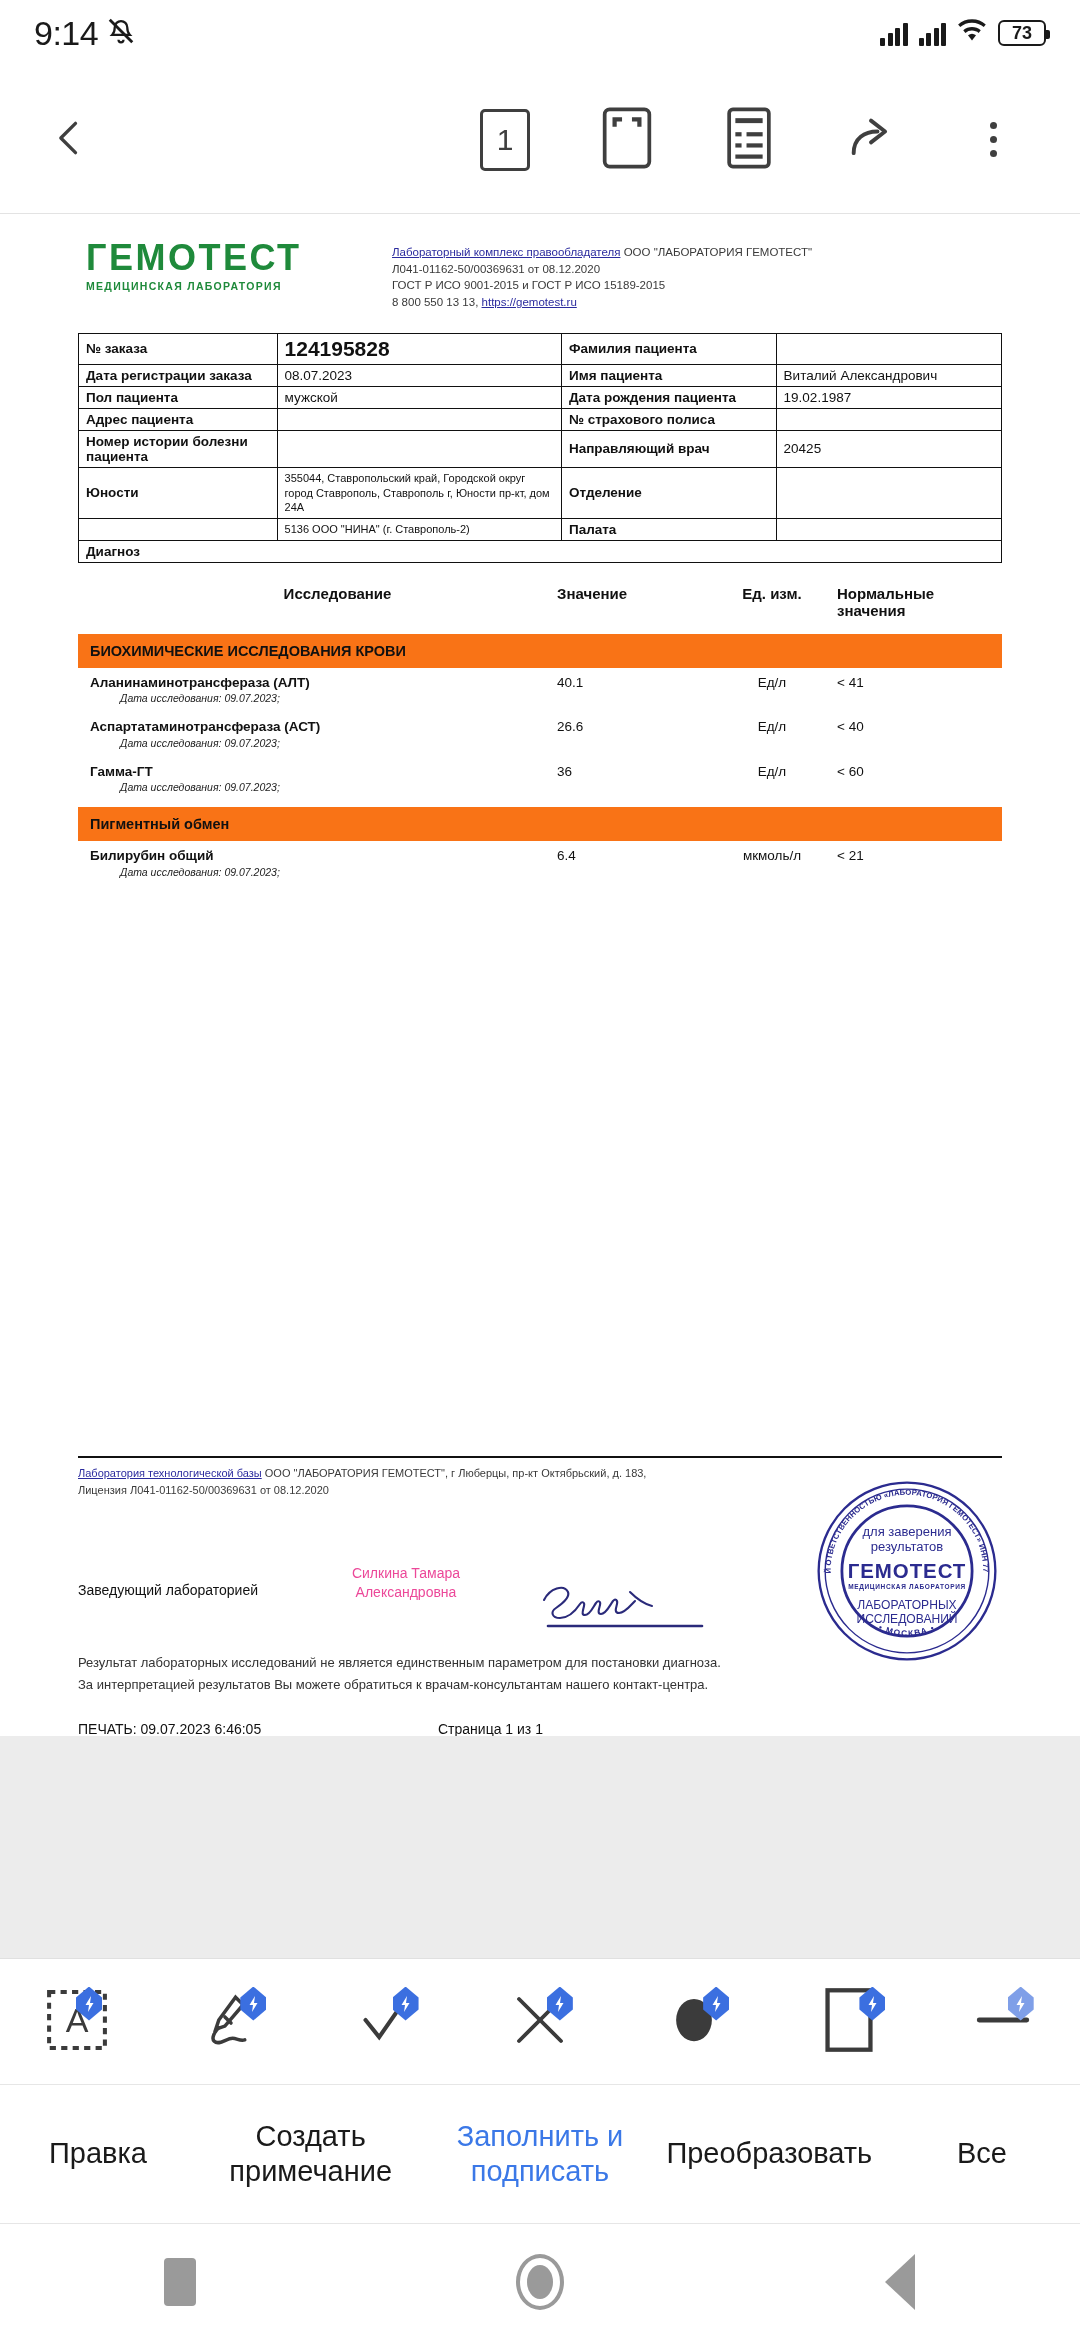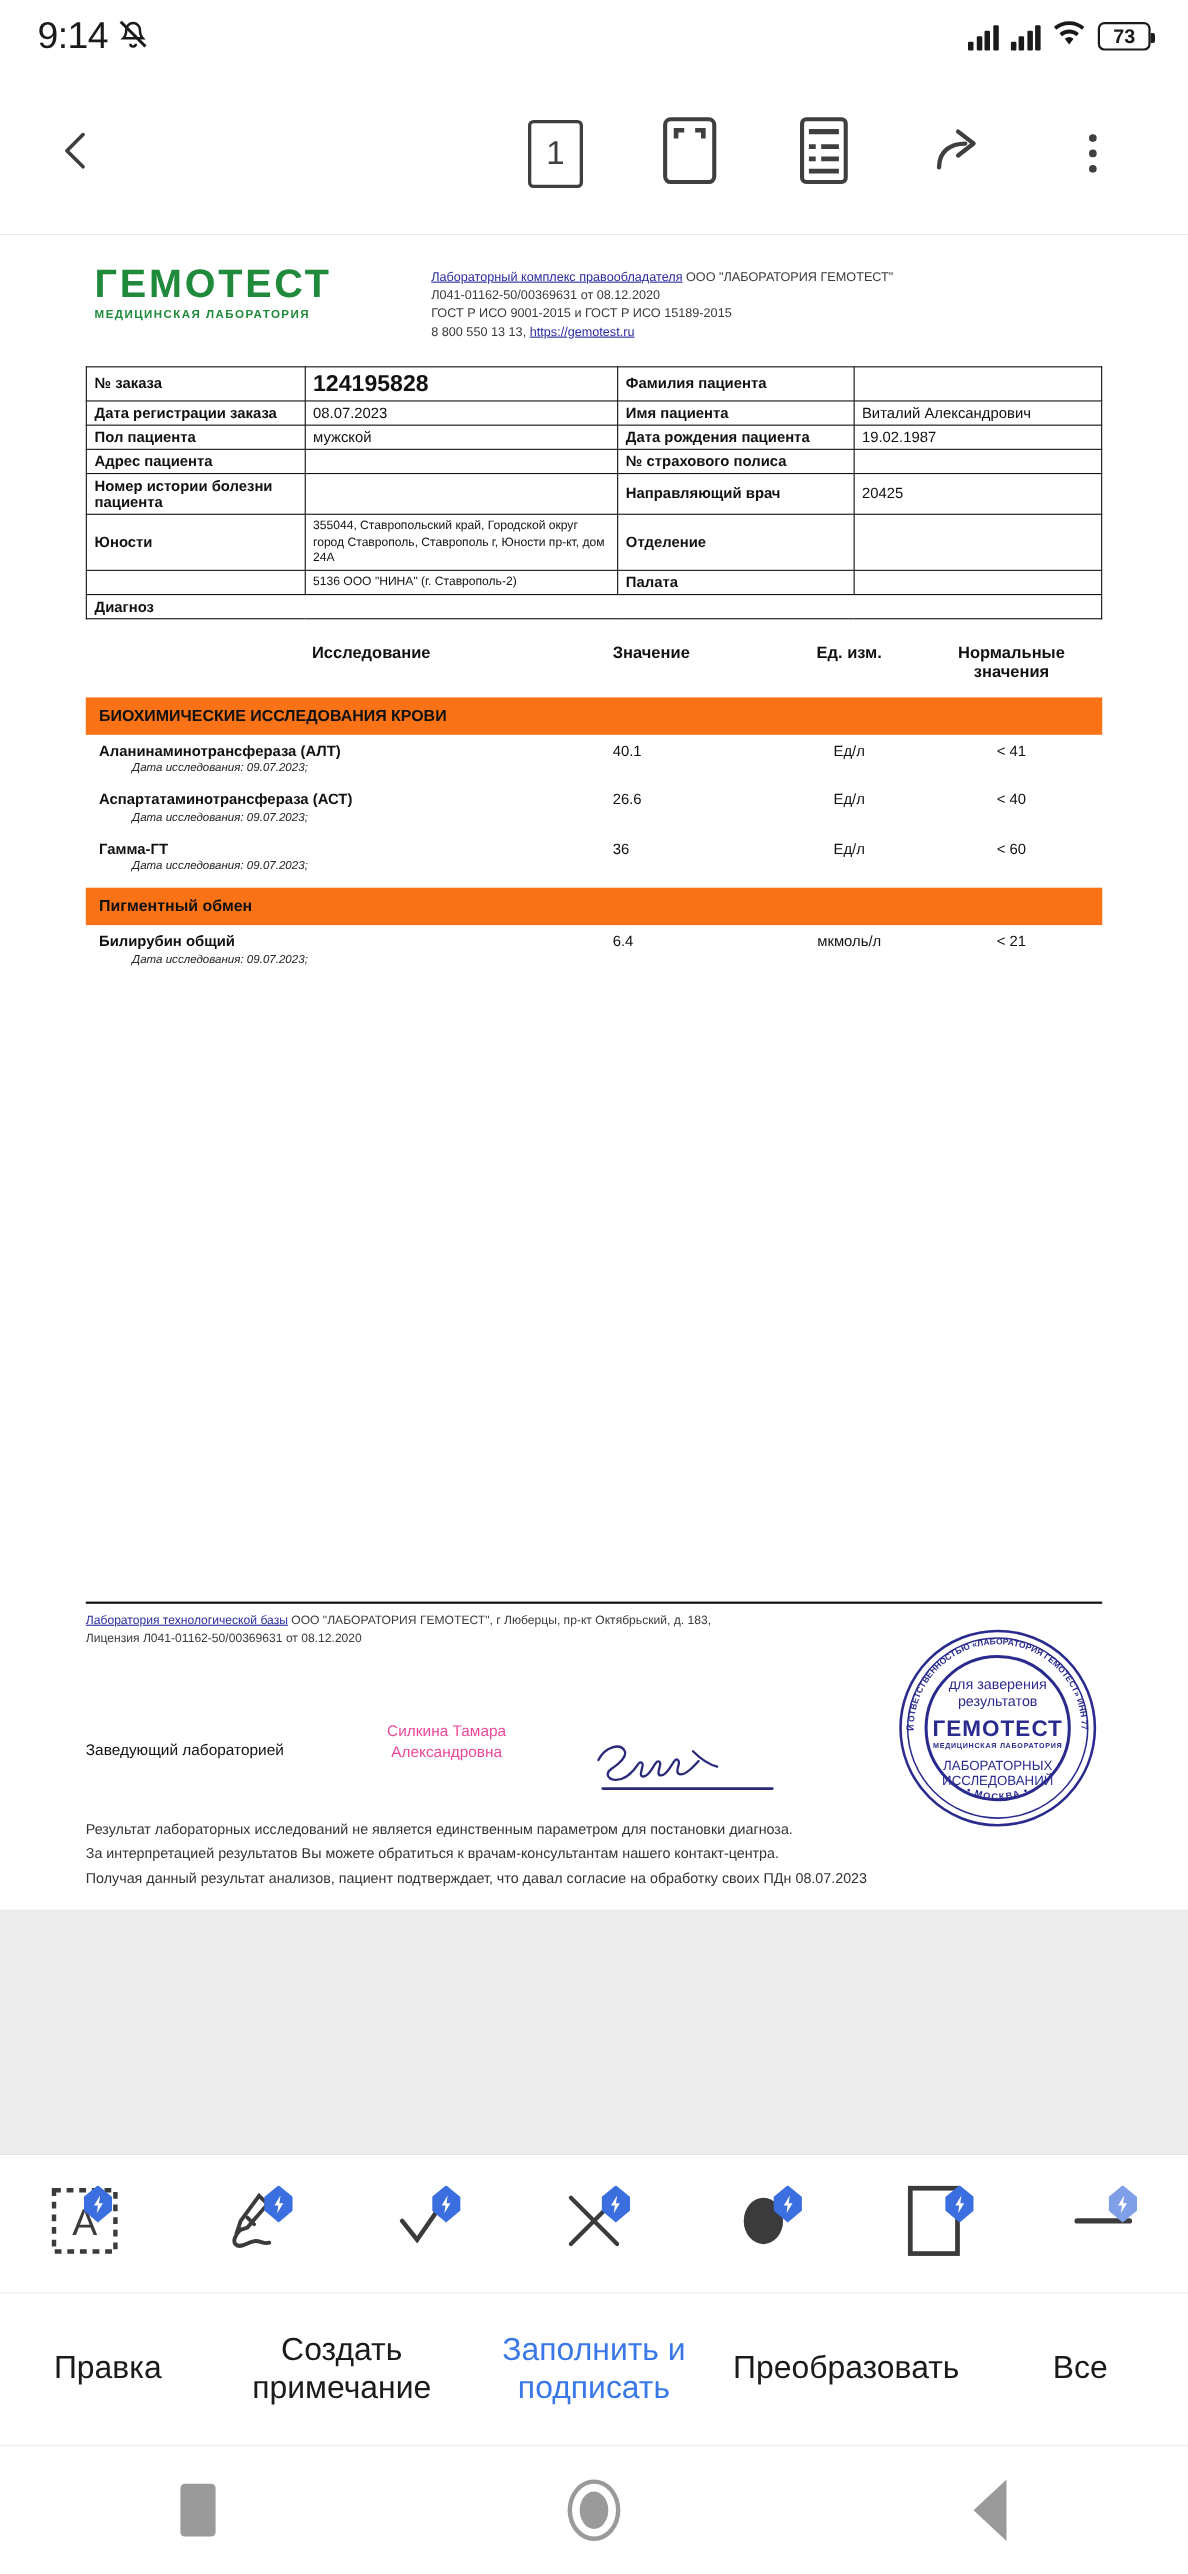--- a/index.html
+++ b/index.html
@@ -88,21 +88,21 @@
   .diagrow td { border: 1px solid #111; }
 
   
   .rescols {
     display: flex; margin-top: 22px; font-size: 15px; font-weight: 700; color: #111;
     padding-bottom: 8px;
   }
   .c-name { flex: 1; text-align: center; padding-left: 40px; }
   .c-val { width: 150px; text-align: left; }
   .c-unit { width: 130px; text-align: center; }
-  .c-norm { width: 165px; text-align: center; line-height: 1.15; }
+  .c-norm { width: 165px; text-align: left; line-height: 1.15; }
 
   .sectionrow {
     background: #f97316; font-weight: 700; font-size: 14.5px; color: #111;
     padding: 9px 0 9px 12px; margin-top: 6px;
   }
   .resrow { display: flex; align-items: flex-start; padding: 7px 0 0 12px; font-size: 13.5px; color: #111; }
   .resrow .c-name { flex: 1; text-align: left; padding-left: 0; font-weight: 700; }
   .resrow .c-val, .resrow .c-unit, .resrow .c-norm { font-weight: 400; }
   .resdate { font-size: 10.5px; font-style: italic; color: #222; padding: 2px 0 8px 42px; }
 
@@ -438,21 +438,20 @@
             <text x="100" y="119" text-anchor="middle" font-size="7" font-weight="bold" fill="#2b2b8f" font-family="'Liberation Sans',sans-serif" letter-spacing="0.7">МЕДИЦИНСКАЯ ЛАБОРАТОРИЯ</text>
             <text x="100" y="141" text-anchor="middle" font-size="13" fill="#2b2b8f" font-family="'Liberation Sans',sans-serif">ЛАБОРАТОРНЫХ</text>
             <text x="100" y="156" text-anchor="middle" font-size="13" fill="#2b2b8f" font-family="'Liberation Sans',sans-serif">ИССЛЕДОВАНИЙ</text>
           </svg>
         </div>
       </div>
 
       <div class="disclaimer">
         <div>Результат лабораторных исследований не является единственным параметром для постановки диагноза.</div>
         <div>За интерпретацией результатов Вы можете обратиться к врачам-консультантам нашего контакт-центра.</div>
-        <div>Получая данный результат анализов, пациент подтверждает, что давал согласие на обработку своих ПДн 08.07.2023</div>
       </div>
 
       <div class="printrow">
         <div class="pr-left">ПЕЧАТЬ: 09.07.2023 6:46:05</div>
         <div>Страница 1 из 1</div>
       </div>
     </div>
   </div>
 
   <div class="greyarea"></div>

